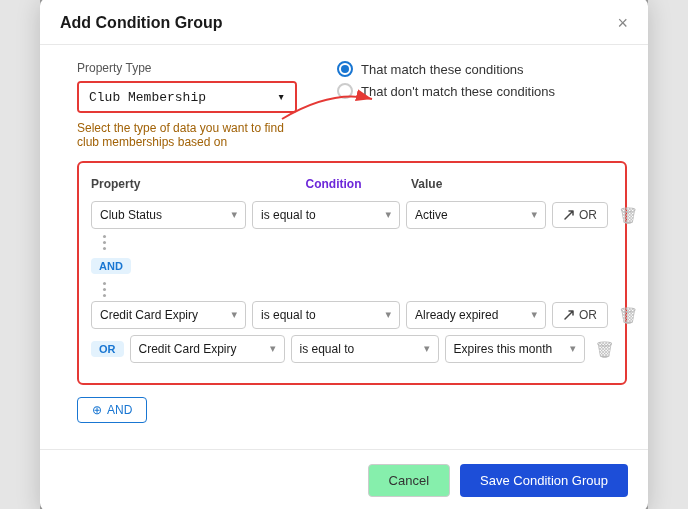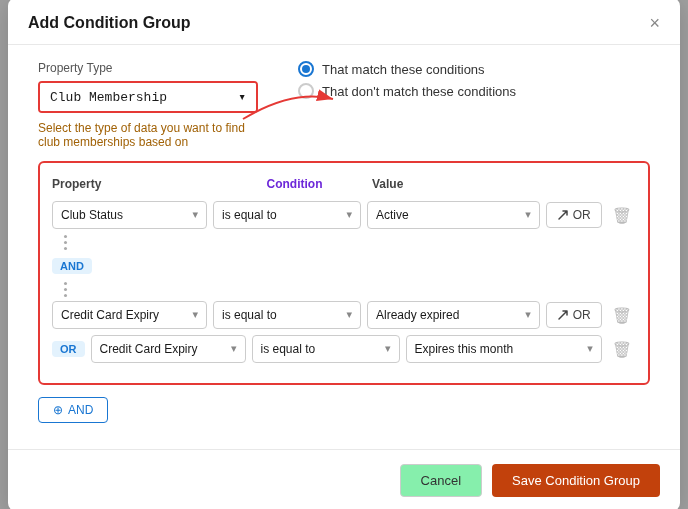--- a/index.html
+++ b/index.html
@@ -7,21 +7,21 @@
       font-family: -apple-system, BlinkMacSystemFont, "Segoe UI", sans-serif;
       background: #e5e5e5;
       display: flex;
       align-items: center;
       justify-content: center;
       min-height: 100vh;
       font-size: 13px;
     }
     .modal-overlay {
       background: rgba(0,0,0,0.3);
-      width: 688px;
+      width: 608px;
       height: 509px;
       display: flex;
       align-items: center;
       justify-content: center;
       position: relative;
     }
     .modal {
       background: #fff;
       border-radius: 8px;
       width: 672px;
@@ -44,21 +44,22 @@
     }
     .close-btn {
       background: none;
       border: none;
       cursor: pointer;
       font-size: 18px;
       color: #888;
       line-height: 1;
     }
     .modal-body {
-      padding: 16px 30px;
+      padding: 16px 21px;
+      margin-left: 16px;
     }
     .top-section {
       display: flex;
       gap: 40px;
       align-items: flex-start;
       margin-bottom: 12px;
       position: relative;
     }
     .left-section {
       flex: 0 0 220px;
@@ -237,21 +238,21 @@
     .cancel-btn {
       background: #86efac;
       border: 1px solid #ccc;
       border-radius: 4px;
       padding: 8px 20px;
       font-size: 13px;
       cursor: pointer;
       color: #333;
     }
     .save-btn {
-      background: #c2410c;
+      background: #1d4ed8;
       border: none;
       border-radius: 4px;
       padding: 8px 20px;
       font-size: 13px;
       cursor: pointer;
       color: #fff;
       font-weight: 500;
     }
   </style>
 </head>

